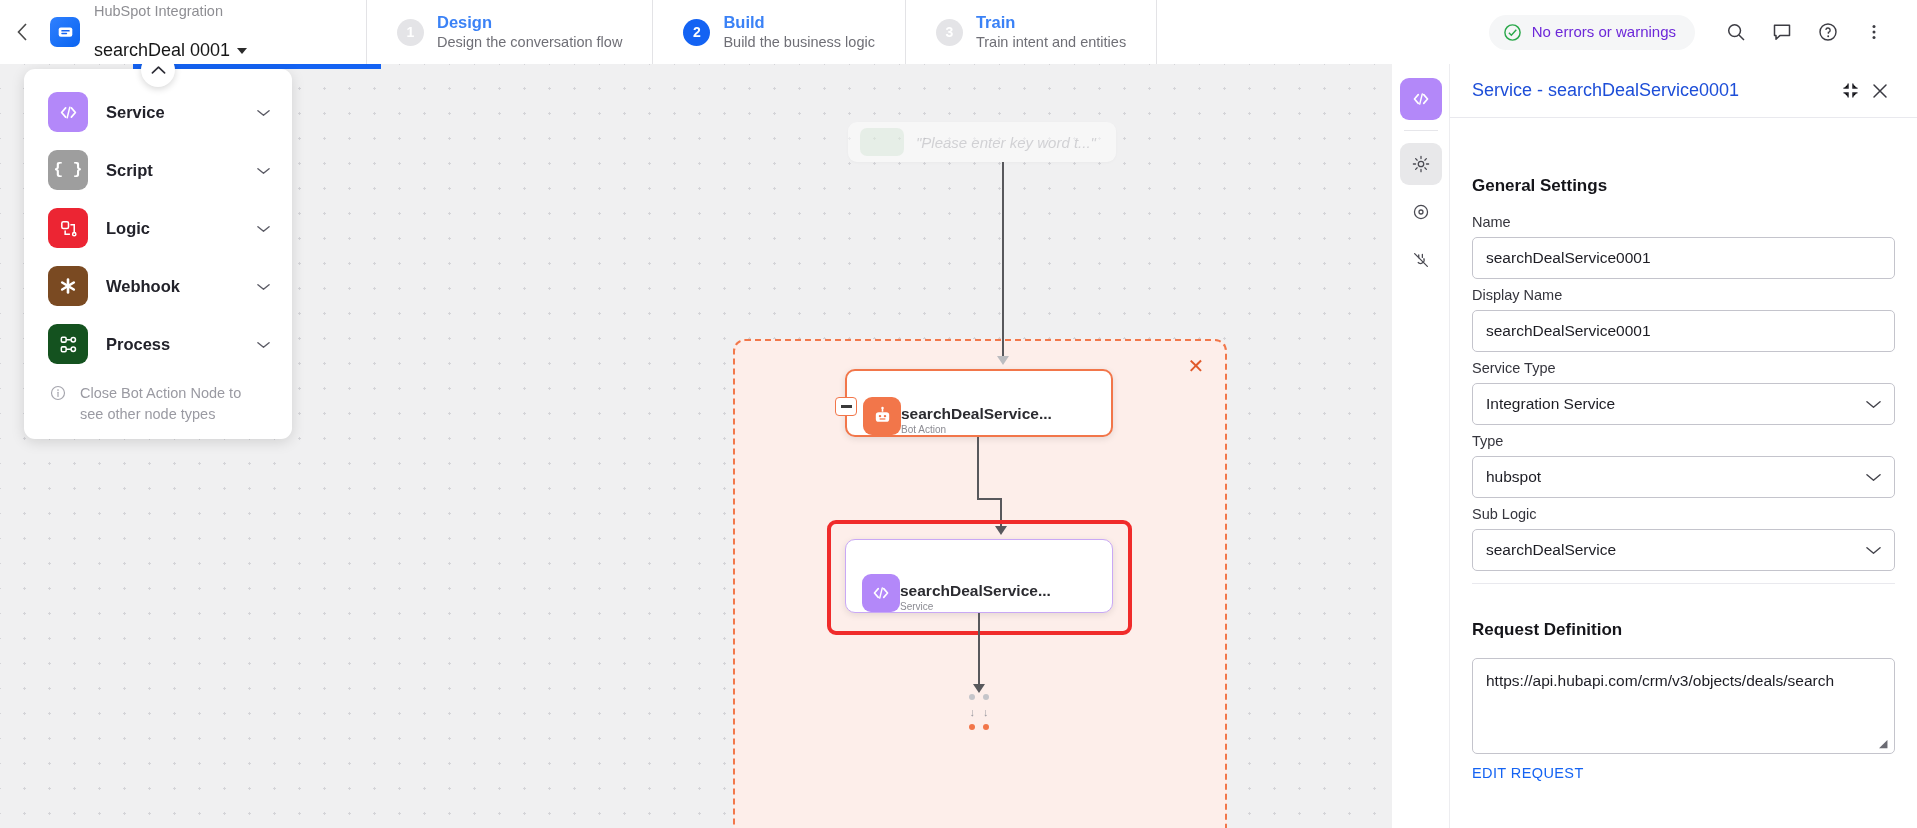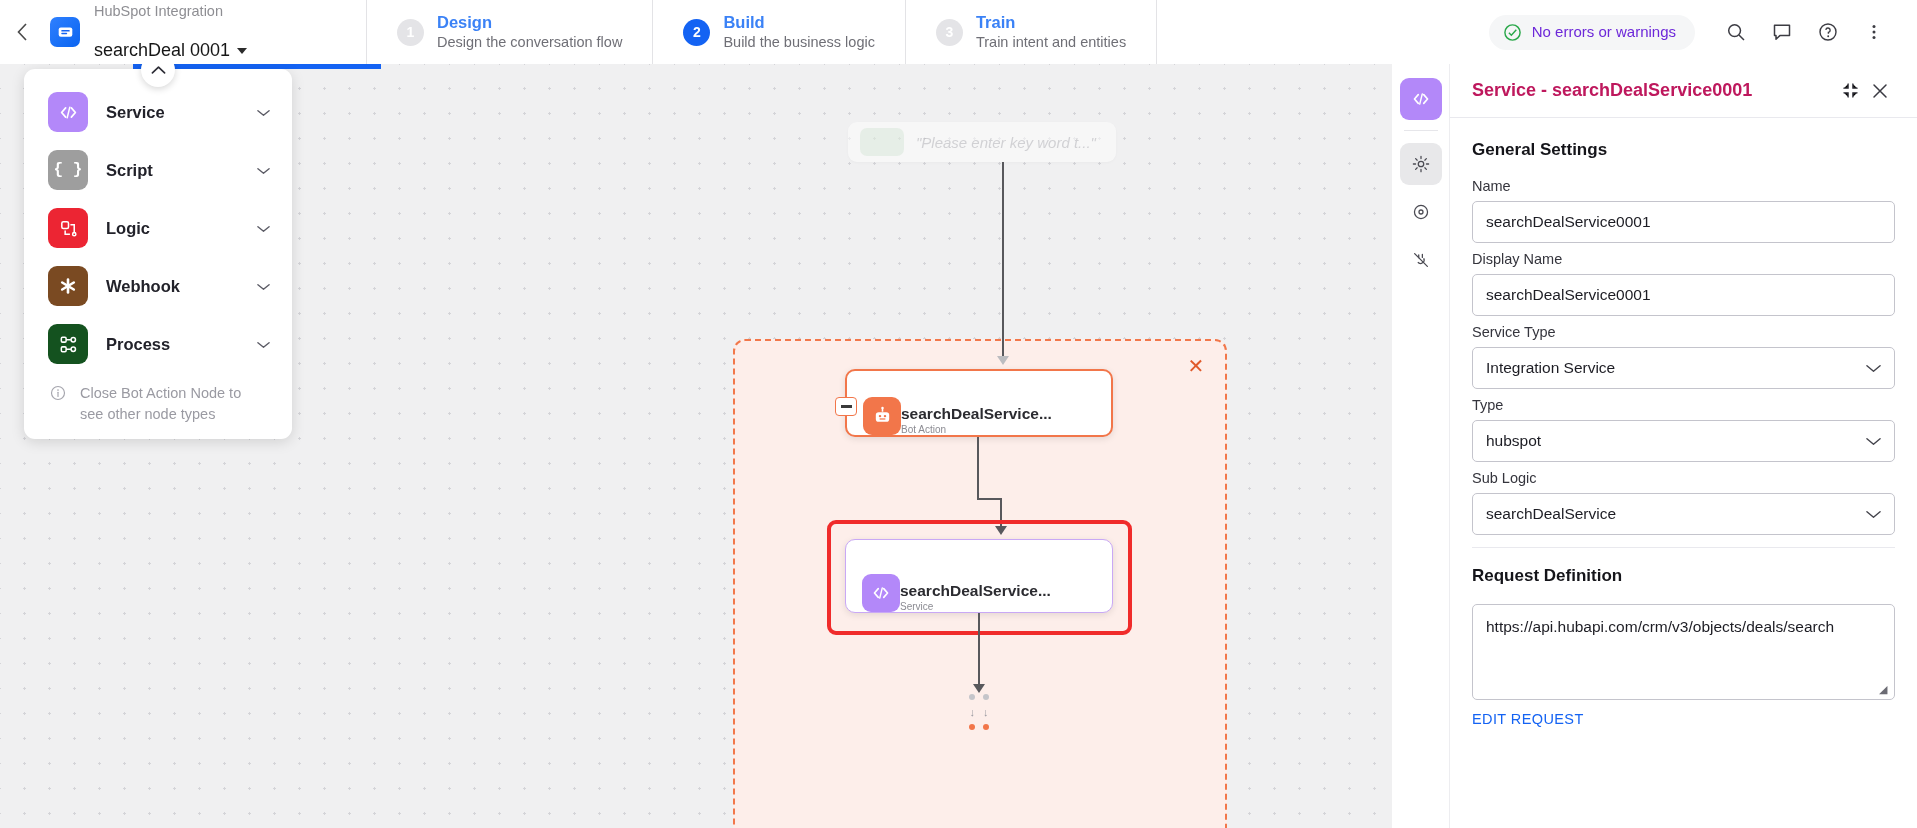--- a/index.html
+++ b/index.html
@@ -191,24 +191,24 @@
   .rail-sep { width: 34px; height: 1px; background: #e6e6ea; margin: 4px 0 6px 0; }
 
   .rpanel {
     position: absolute; right: 0; top: 64px; width: 467px; height: 764px;
     background: #ffffff; overflow: hidden;
   }
   .rp-head {
     height: 54px; display: flex; align-items: center; padding: 0 22px;
     border-bottom: 1px solid #e9e9ee;
   }
-  .rp-title { font-size: 18px; font-weight: bold; color: #be185d; flex: 1; }
+  .rp-title { font-size: 18px; font-weight: normal; color: #1d4ed8; flex: 1; }
   .rp-hbtn { width: 30px; height: 30px; display:flex; align-items:center; justify-content:center; cursor: pointer; color: #3a3a42; }
   .rp-body { padding: 22px 22px 0 22px; }
-  .rp-section { font-size: 17px; font-weight: bold; color: #15151a; margin-bottom: 18px; }
+  .rp-section { font-size: 17px; font-weight: bold; color: #15151a; margin-bottom: 18px; margin-top: 36px; }
   .field { margin-bottom: 8px; }
   .field-label { font-size: 14.5px; color: #35353d; margin-bottom: 7px; }
   .field-input {
     width: 100%; height: 42px; border: 1px solid #c4c4cc; border-radius: 5px;
     padding: 0 13px; font-size: 15.5px; color: #1d1d24; font-family: "Liberation Sans", sans-serif;
     background: #fff; display: flex; align-items: center;
   }
   .field-select {
     width: 100%; height: 42px; border: 1px solid #c4c4cc; border-radius: 5px;
     padding: 0 13px; font-size: 15.5px; color: #1d1d24;

